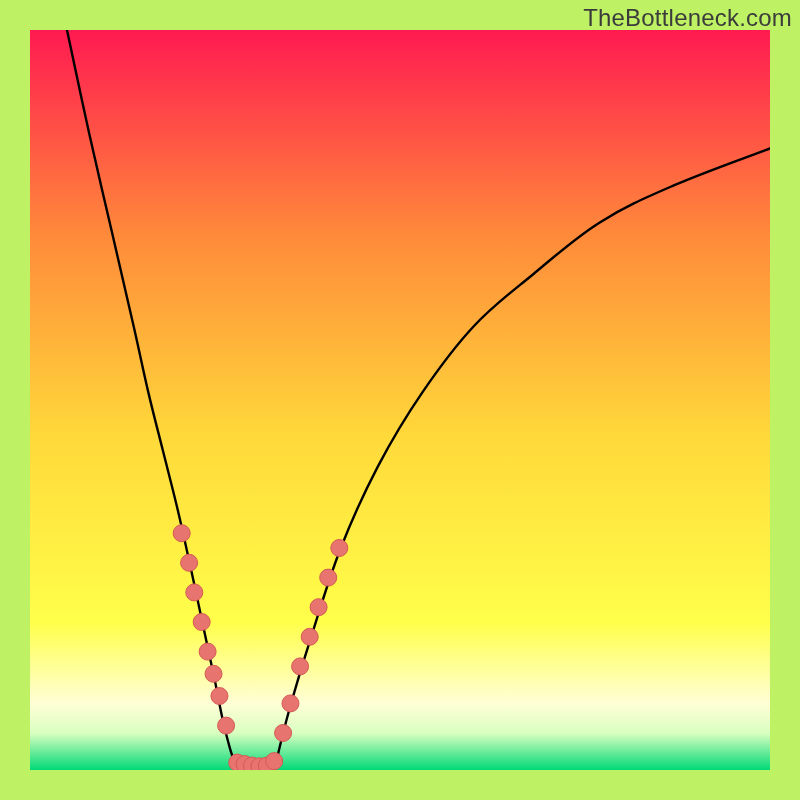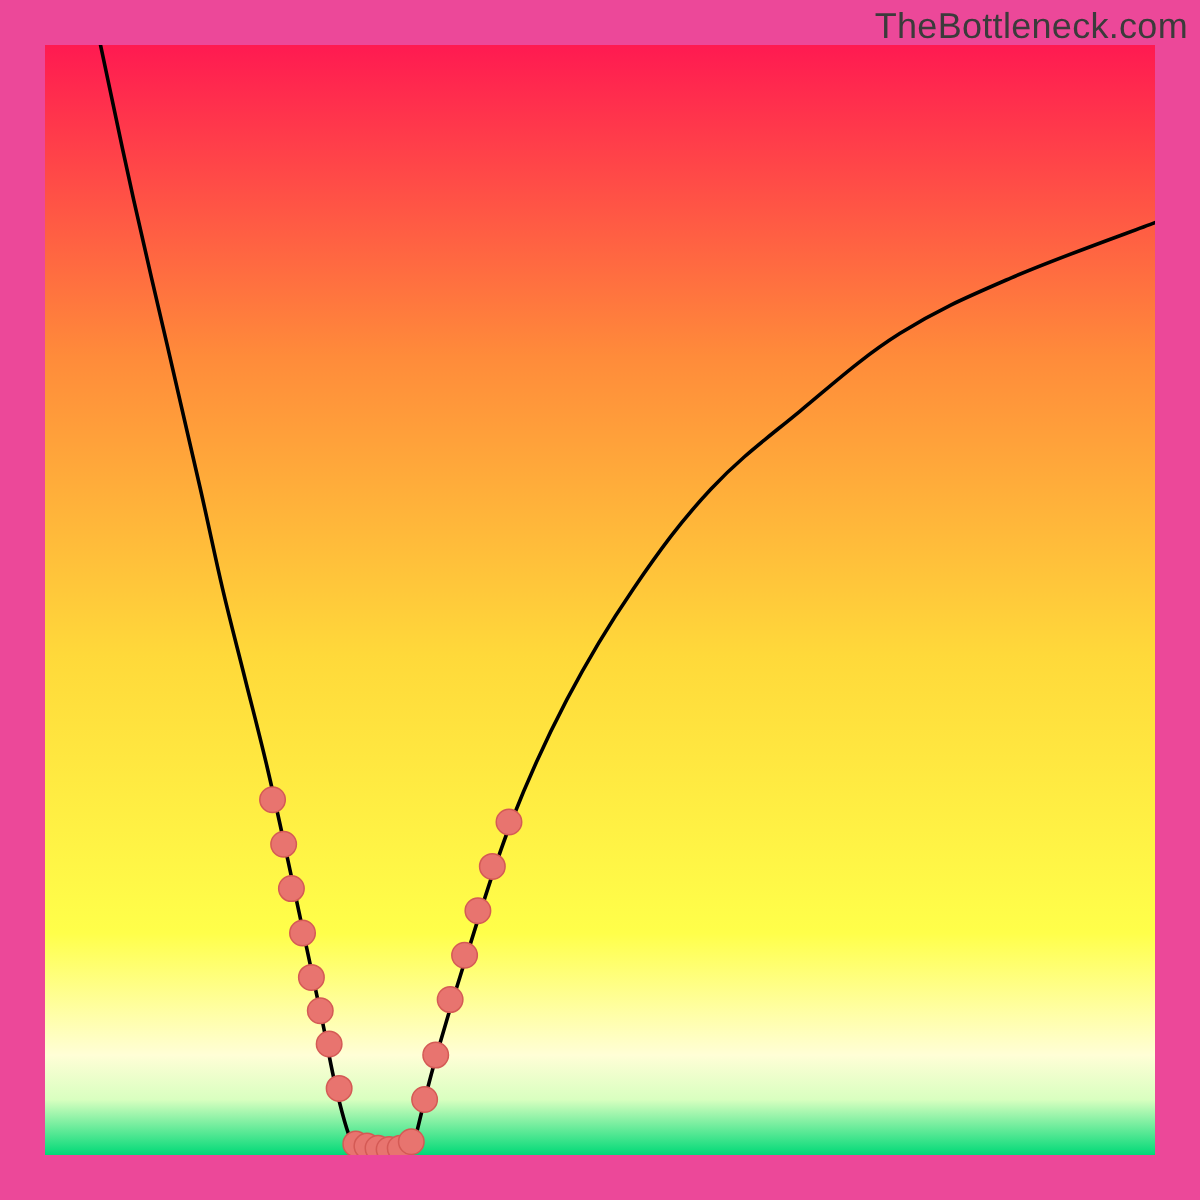--- a/index.html
+++ b/index.html
@@ -6,21 +6,21 @@
     margin: 0;
     padding: 0;
     width: 800px;
     height: 800px;
     overflow: hidden;
     font-family: Arial, Helvetica, sans-serif;
   }
   .outer {
     width: 800px;
     height: 800px;
-    background: #ec4899;
+    background: #bef264;
     position: relative;
     box-sizing: border-box;
   }
   .plot {
     position: absolute;
     left: 30px;
     top: 30px;
     width: 740px;
     height: 740px;
     overflow: hidden;

